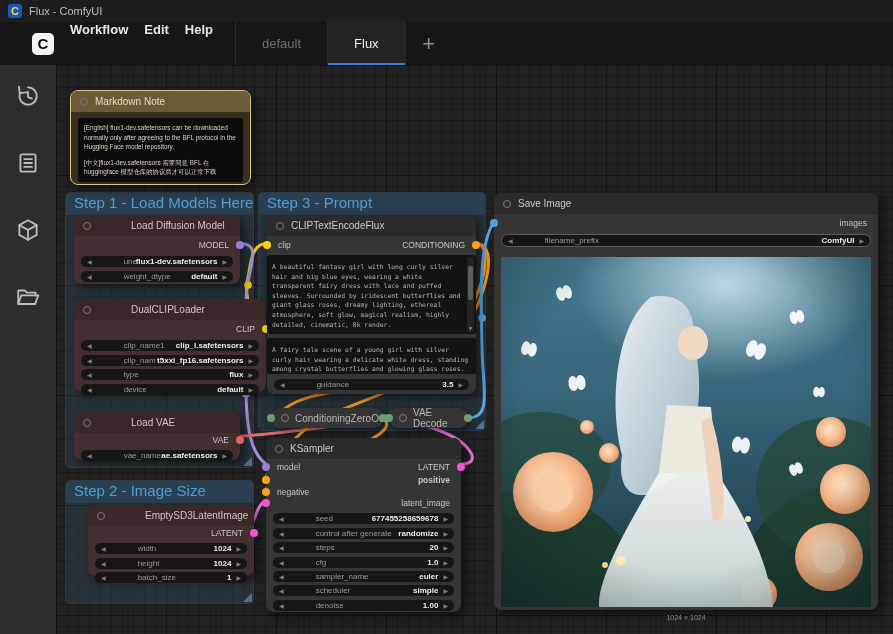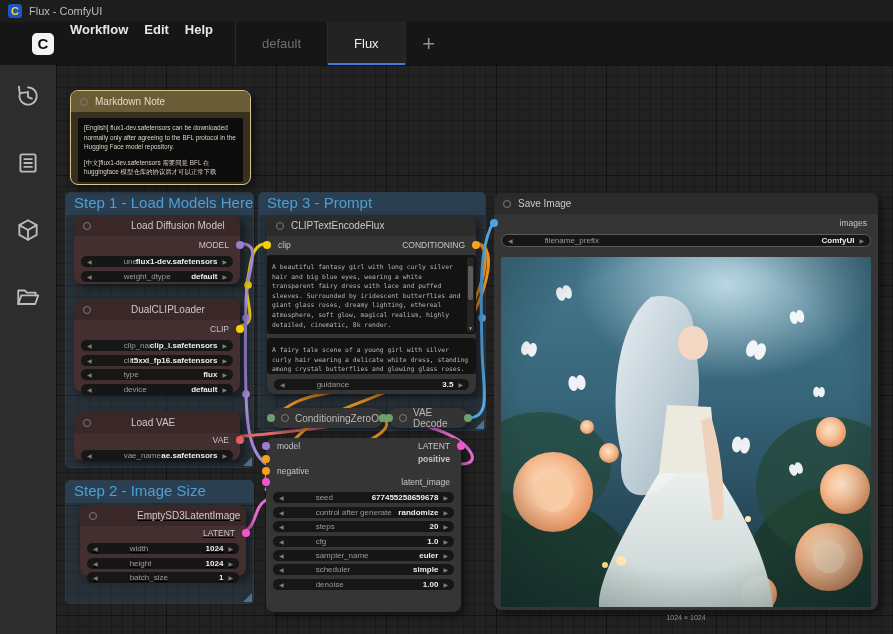--- a/index.html
+++ b/index.html
@@ -214,21 +214,21 @@
         </div>
         <div class="widget">
           <span class="warr">◀</span>
           <span class="wlabel">weight_dtype</span>
           <span class="wvalue">default</span>
           <span class="warr">▶</span>
         </div>
       </div>
   </div>
 
-  <div class="node red" style="left:74px; top:299px; width:166px; height:93px;">
+  <div class="node red" style="left:74px; top:299px; width:192px; height:93px;">
     <div class="nhead">
         <span class="cdot"></span>
       <span>DualCLIPLoader</span>
       </div>
     <div class="slotrow">
         <span>CLIP</span>
       <span class="dot dot-r c-clip"></span>
       </div>
     <div class="widgets">
         <div class="widget">
@@ -270,21 +270,21 @@
     <div class="widgets">
         <div class="widget">
           <span class="warr">◀</span>
           <span class="wlabel">vae_name</span>
           <span class="wvalue">ae.safetensors</span>
           <span class="warr">▶</span>
         </div>
       </div>
   </div>
 
-  <div class="node red" style="left:80px; top:505px; width:166px; height:71px;text-decoration:underline;">
+  <div class="node red" style="left:88px; top:505px; width:166px; height:71px;">
     <div class="nhead">
         <span class="cdot"></span>
       <span>EmptySD3LatentImage</span>
       </div>
     <div class="slotrow" style="height:10px;">
         <span>LATENT</span>
       <span class="dot dot-r c-latent"></span>
       </div>
     <div class="widgets">
         <div class="widget">
@@ -347,20 +347,24 @@
   </div>
 
   <div class="collapsed" style="left:389px; top:408px; width:79px;">
     <span class="dot dot-l c-collapsed"></span>
     <span class="cdot"></span>
     <span>VAE Decode</span>
     <span class="dot dot-r c-collapsed"></span>
   </div>
 
   <div class="node" style="left:266px; top:438px; width:195px; height:174px;">
+    <div class="nhead">
+        <span class="cdot"></span>
+      <span>KSampler</span>
+      </div>
     <div class="slotrow dual" style="height:11px;">
       <span class="inlabel">model</span>
       <span>LATENT</span>
       <span class="dot dot-l c-model"></span>
       <span class="dot dot-r c-latent"></span>
     </div>
     <div class="slotrow" style="height:11px; justify-content:flex-end;font-weight:bold;">
       <span class="inlabel">positive</span>
       <span class="dot dot-l c-cond"></span>
     </div>

